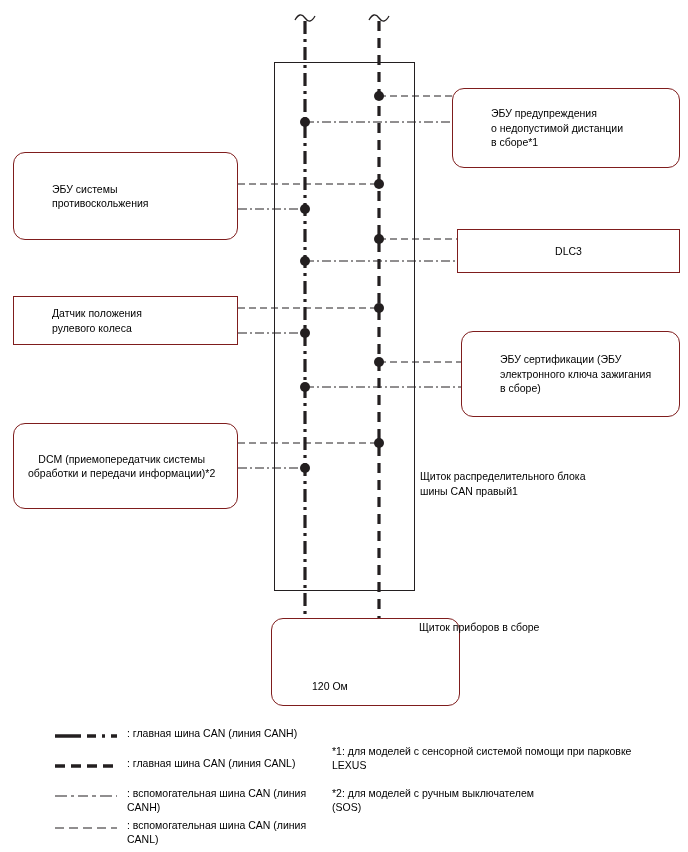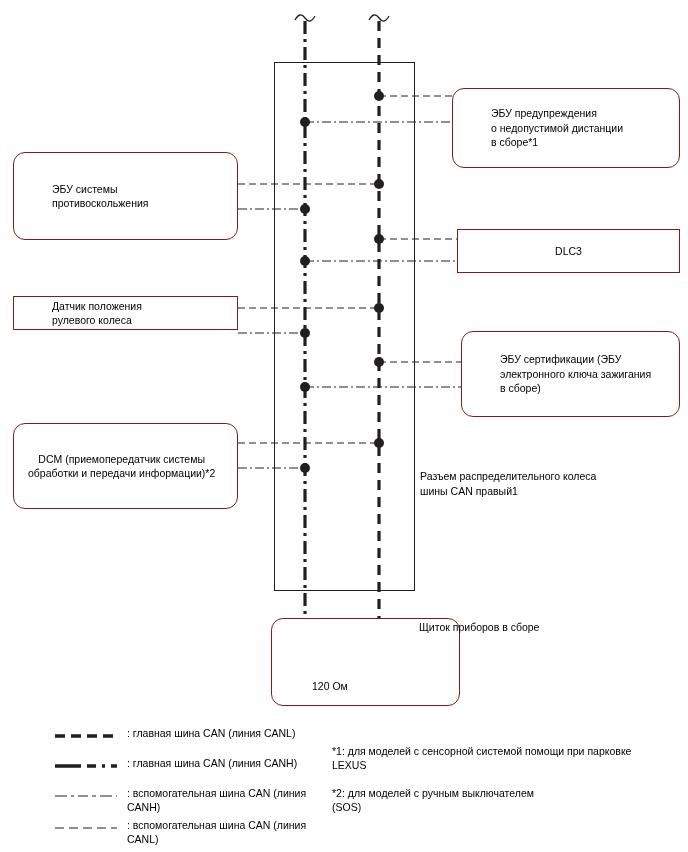--- a/index.html
+++ b/index.html
@@ -168,59 +168,59 @@
 
   <div class="abs node-box rounded left-pad" style="left:13px; top:152px; width:225px; height:88px;">
     <span class="node-label">ЭБУ системы
 противоскольжения</span>
   </div>
 
   <div class="abs node-box centered" style="left:457px; top:229px; width:223px; height:44px;">
     <span class="node-label">DLC3</span>
   </div>
 
-  <div class="abs node-box left-pad" style="left:13px; top:296px; width:225px; height:34px;">
+  <div class="abs node-box left-pad" style="left:13px; top:296px; width:225px; height:49px;">
     <span class="node-label">Датчик положения
 рулевого колеса</span>
   </div>
 
   <div class="abs node-box rounded left-pad" style="left:461px; top:331px; width:219px; height:86px;">
     <span class="node-label">ЭБУ сертификации (ЭБУ
 электронного ключа зажигания
 в сборе)</span>
   </div>
 
   <div class="abs node-box rounded" style="left:13px; top:423px; width:225px; height:86px;text-align:center;">
     <span class="node-label" style="padding-left:14px;">DCM (приемопередатчик системы
 обработки и передачи информации)*2</span>
   </div>
 
-  <div class="abs plain-label" style="left:420px; top:469px; width:240px;">Разъем распределительного колеса
+  <div class="abs plain-label" style="left:420px; top:469px; width:240px;">Щиток распределительного блока
 шины CAN правый1</div>
 
   <div class="abs node-box rounded" style="left:271px; top:618px; width:189px; height:88px;"></div>
 
   <div class="abs plain-label" style="left:312px; top:659px; width:80px; margin-top:20px;">120 Ом</div>
 
   <div class="abs plain-label" style="left:419px; top:620px; width:240px;">Щиток приборов в сборе</div>
 
   <div class="abs" id="legend">
 
     <div class="legend-row">
       <svg class="legend-sample" viewBox="0 0 62 12">
+        <line x1="0" y1="6" x2="62" y2="6" stroke="#231f20" stroke-width="3.4" stroke-dasharray="26 6 9 6 3 6"></line>
+      </svg>
+      <span class="legend-text">: главная шина CAN (линия CANH)</span>
+    </div>
+
+    <div class="legend-row">
+      <svg class="legend-sample" viewBox="0 0 62 12">
         <line x1="0" y1="6" x2="62" y2="6" stroke="#231f20" stroke-width="3.4" stroke-dasharray="10 6"></line>
       </svg>
       <span class="legend-text">: главная шина CAN (линия CANL)</span>
-    </div>
-
-    <div class="legend-row">
-      <svg class="legend-sample" viewBox="0 0 62 12">
-        <line x1="0" y1="6" x2="62" y2="6" stroke="#231f20" stroke-width="3.4" stroke-dasharray="26 6 9 6 3 6"></line>
-      </svg>
-      <span class="legend-text">: главная шина CAN (линия CANH)</span>
     </div>
 
     <div class="legend-row">
       <svg class="legend-sample" viewBox="0 0 62 12">
         <line x1="0" y1="6" x2="62" y2="6" stroke="#231f20" stroke-width="1.1" stroke-dasharray="12 4 3 4 10 4 4 4"></line>
       </svg>
       <span class="legend-text">: вспомогательная шина CAN (линия
   CANH)</span>
     </div>
 

